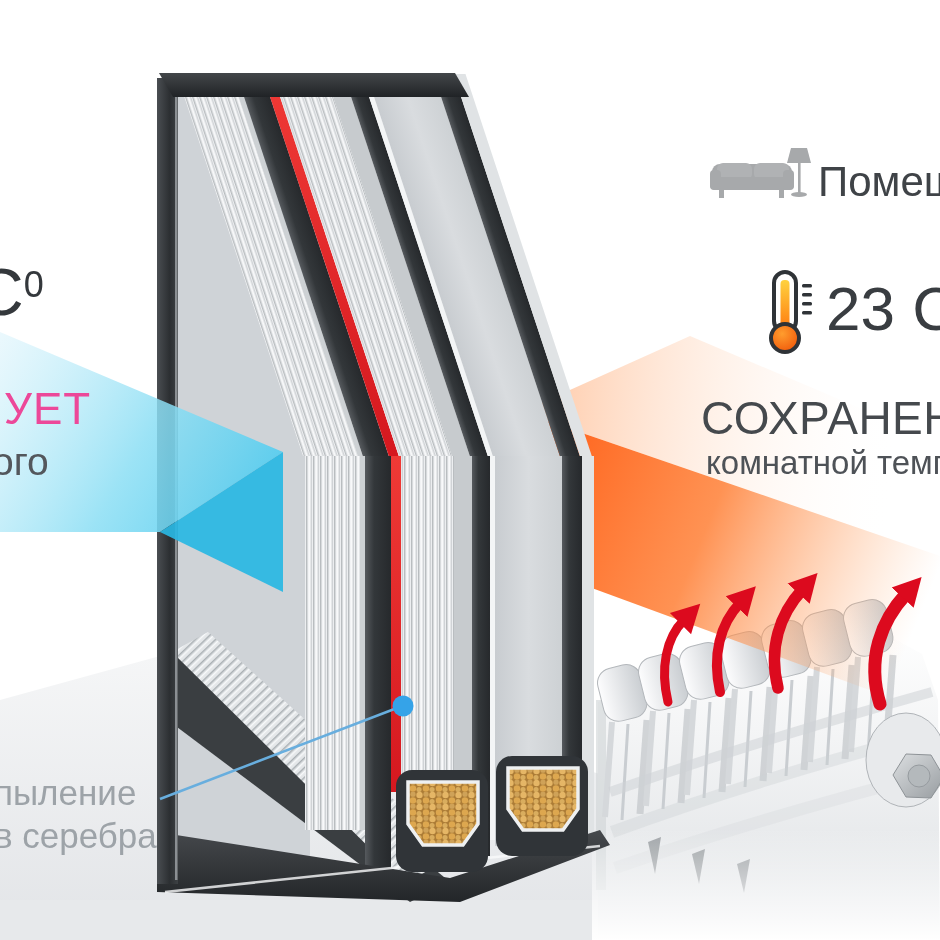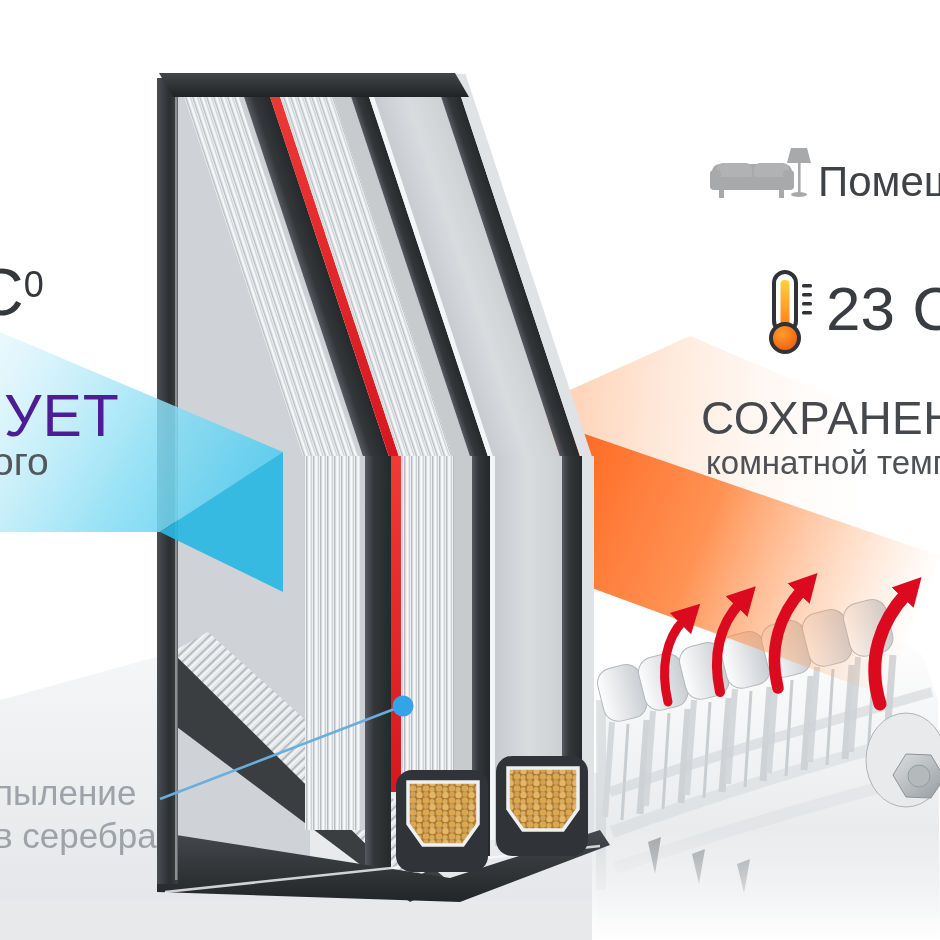--- a/index.html
+++ b/index.html
@@ -3,21 +3,21 @@
 <meta charset="utf-8">
 <style>
   html,body{margin:0;padding:0;background:#ffffff;}
   .stage{position:relative;width:940px;height:940px;overflow:hidden;background:#ffffff;
          font-family:"Liberation Sans","DejaVu Sans",sans-serif;}
   .stage svg{position:absolute;left:0;top:0;z-index:1;}
   .txt{position:absolute;z-index:3;white-space:nowrap;line-height:1.05;}
   .t-gray{color:#9da3a8;}
   .cold-temp{left:-24px;top:258px;font-size:66px;color:#34383c;}
   .cold-temp .deg{font-size:36px;vertical-align:18px;letter-spacing:1px;}
-  .cold-action{left:4px;top:386px;font-size:59px;color:#4c1d95;letter-spacing:1px;}
+  .cold-action{left:4px;top:386px;font-size:44px;color:#ec4899;letter-spacing:1px;}
   .cold-word{left:-8px;top:442px;font-size:39px;color:#53575c;}
   .coat1{left:-6px;top:775px;font-size:35px;}
   .coat2{left:-6px;top:818px;font-size:35px;}
   .room-label{left:818px;top:160px;font-size:42px;color:#3f4347;}
   .temp-value{left:826px;top:276px;font-size:62px;color:#393d41;}
   .head1{left:701px;top:394px;font-size:46px;color:#45494d;letter-spacing:0.5px;}
   .head2{left:706px;top:446px;font-size:33px;color:#4e5257;}
 </style>
 </head>
 <body>

